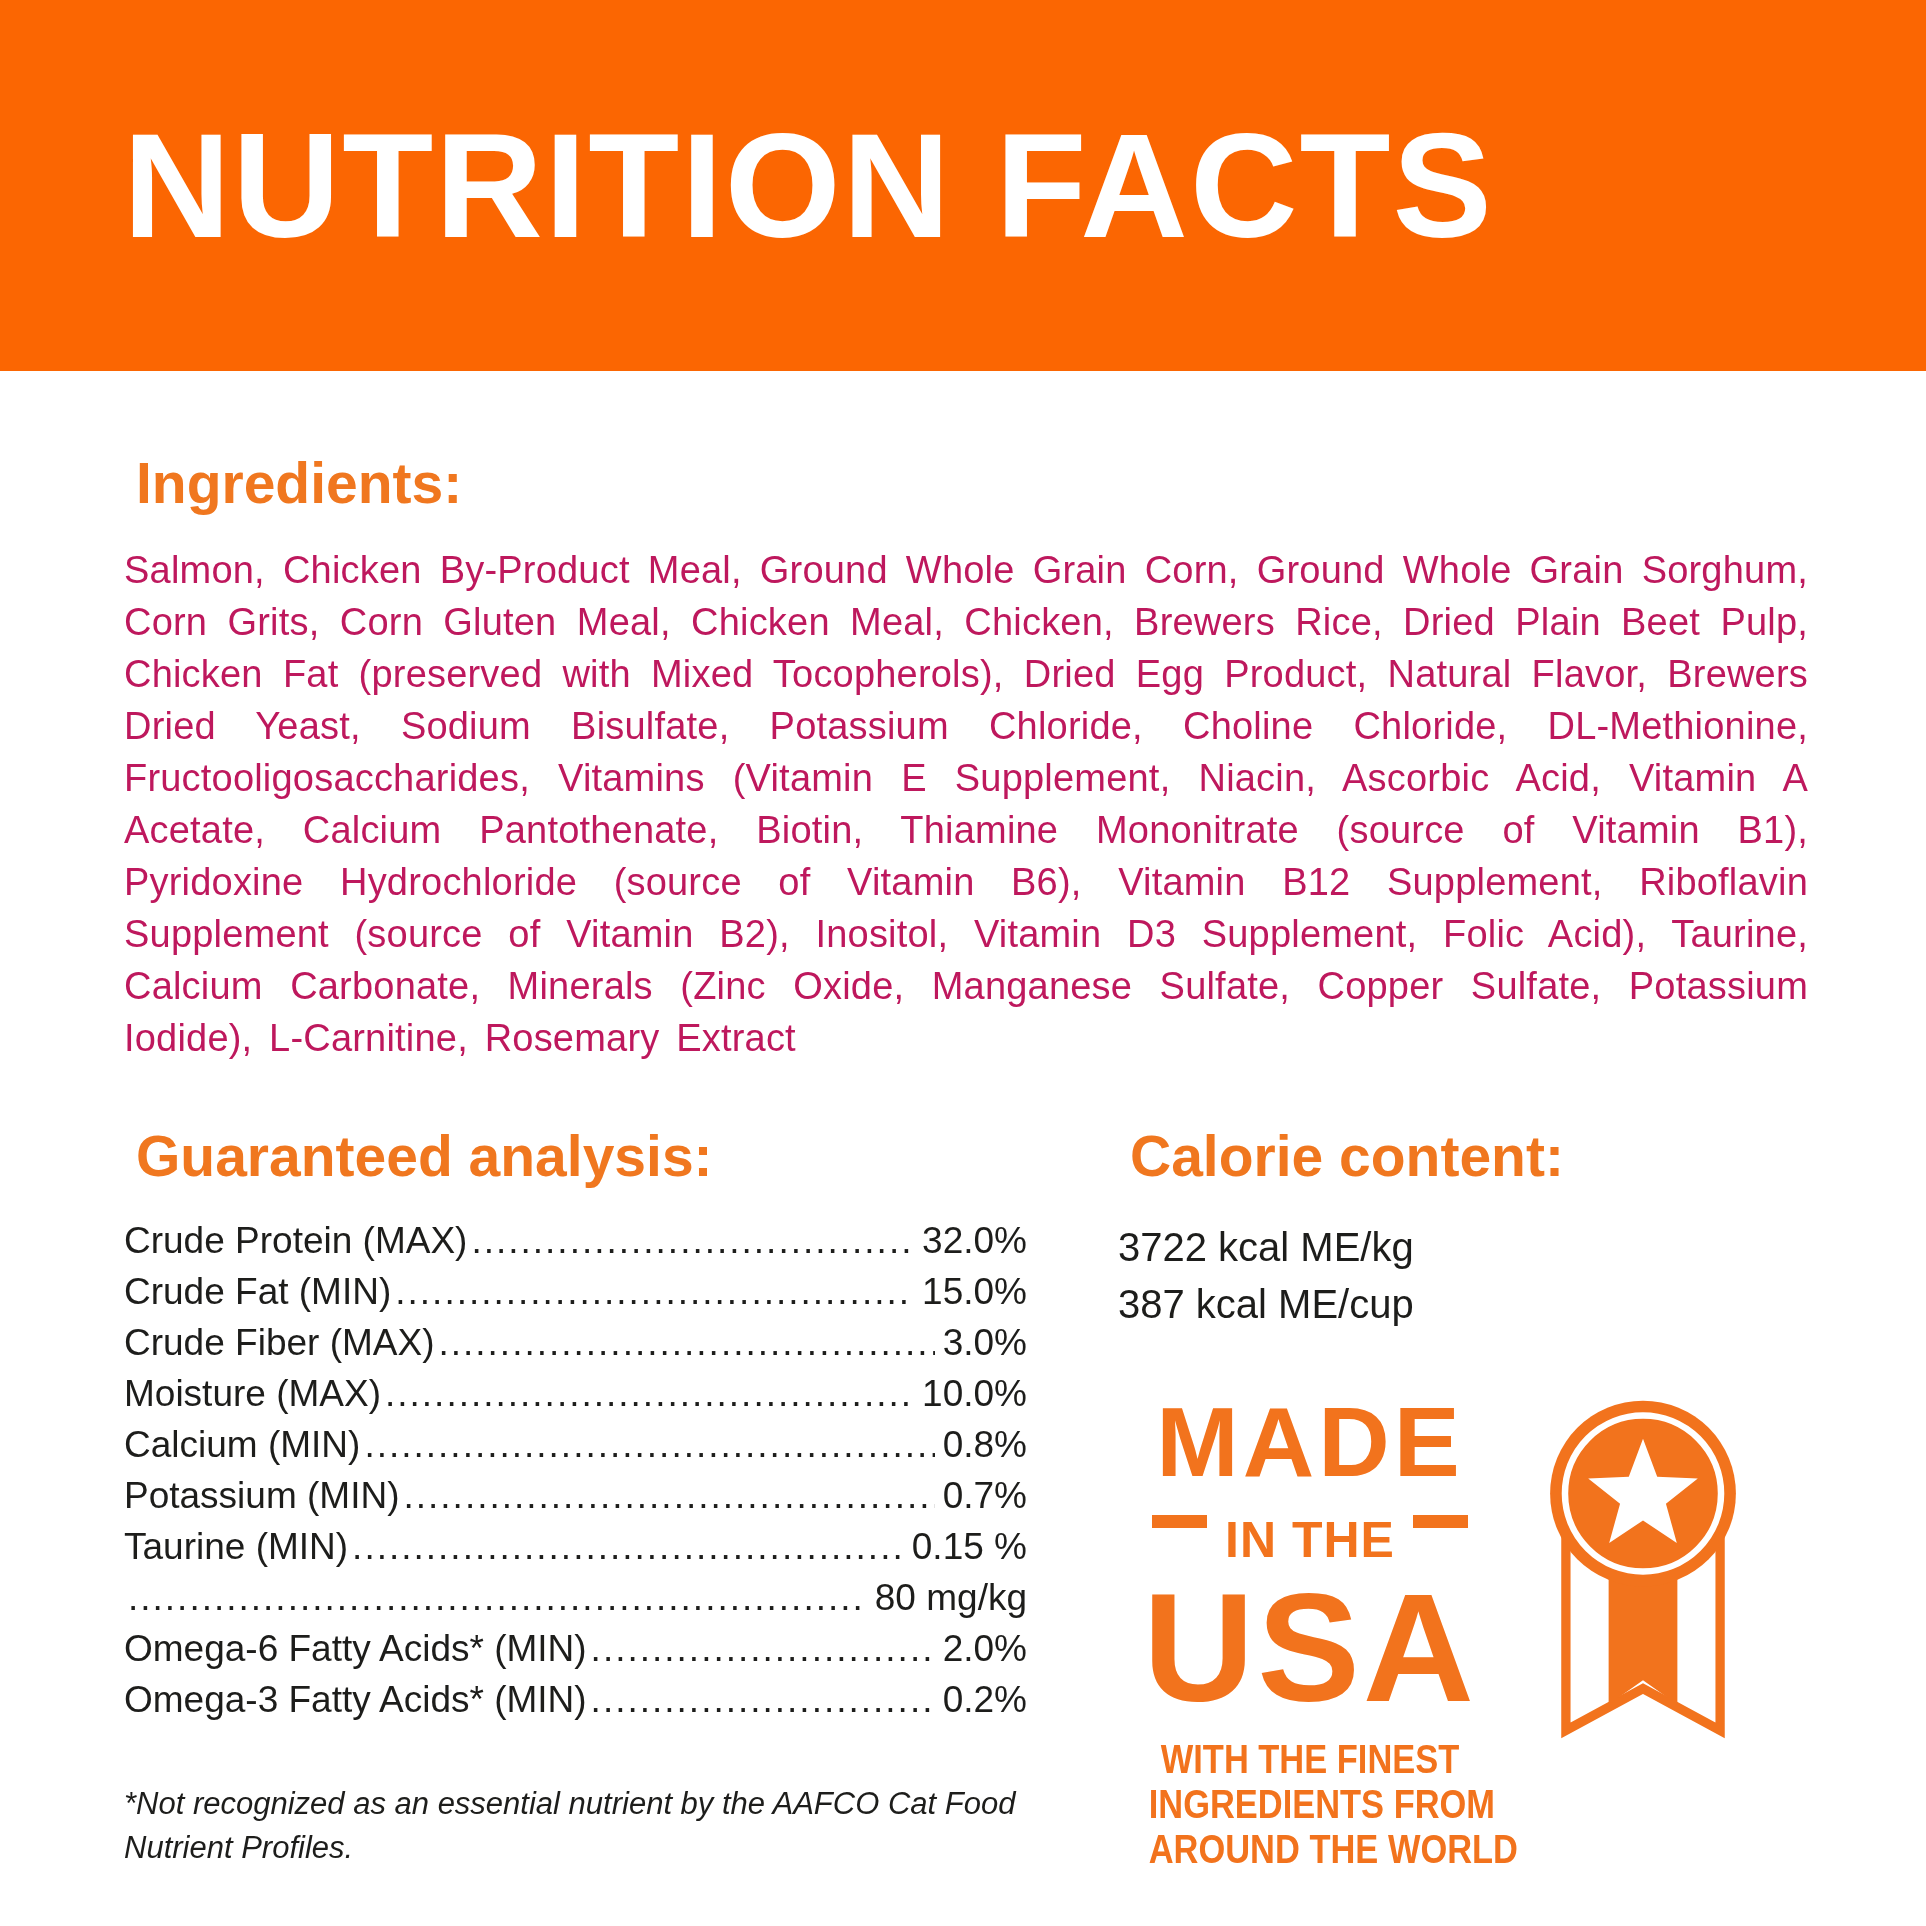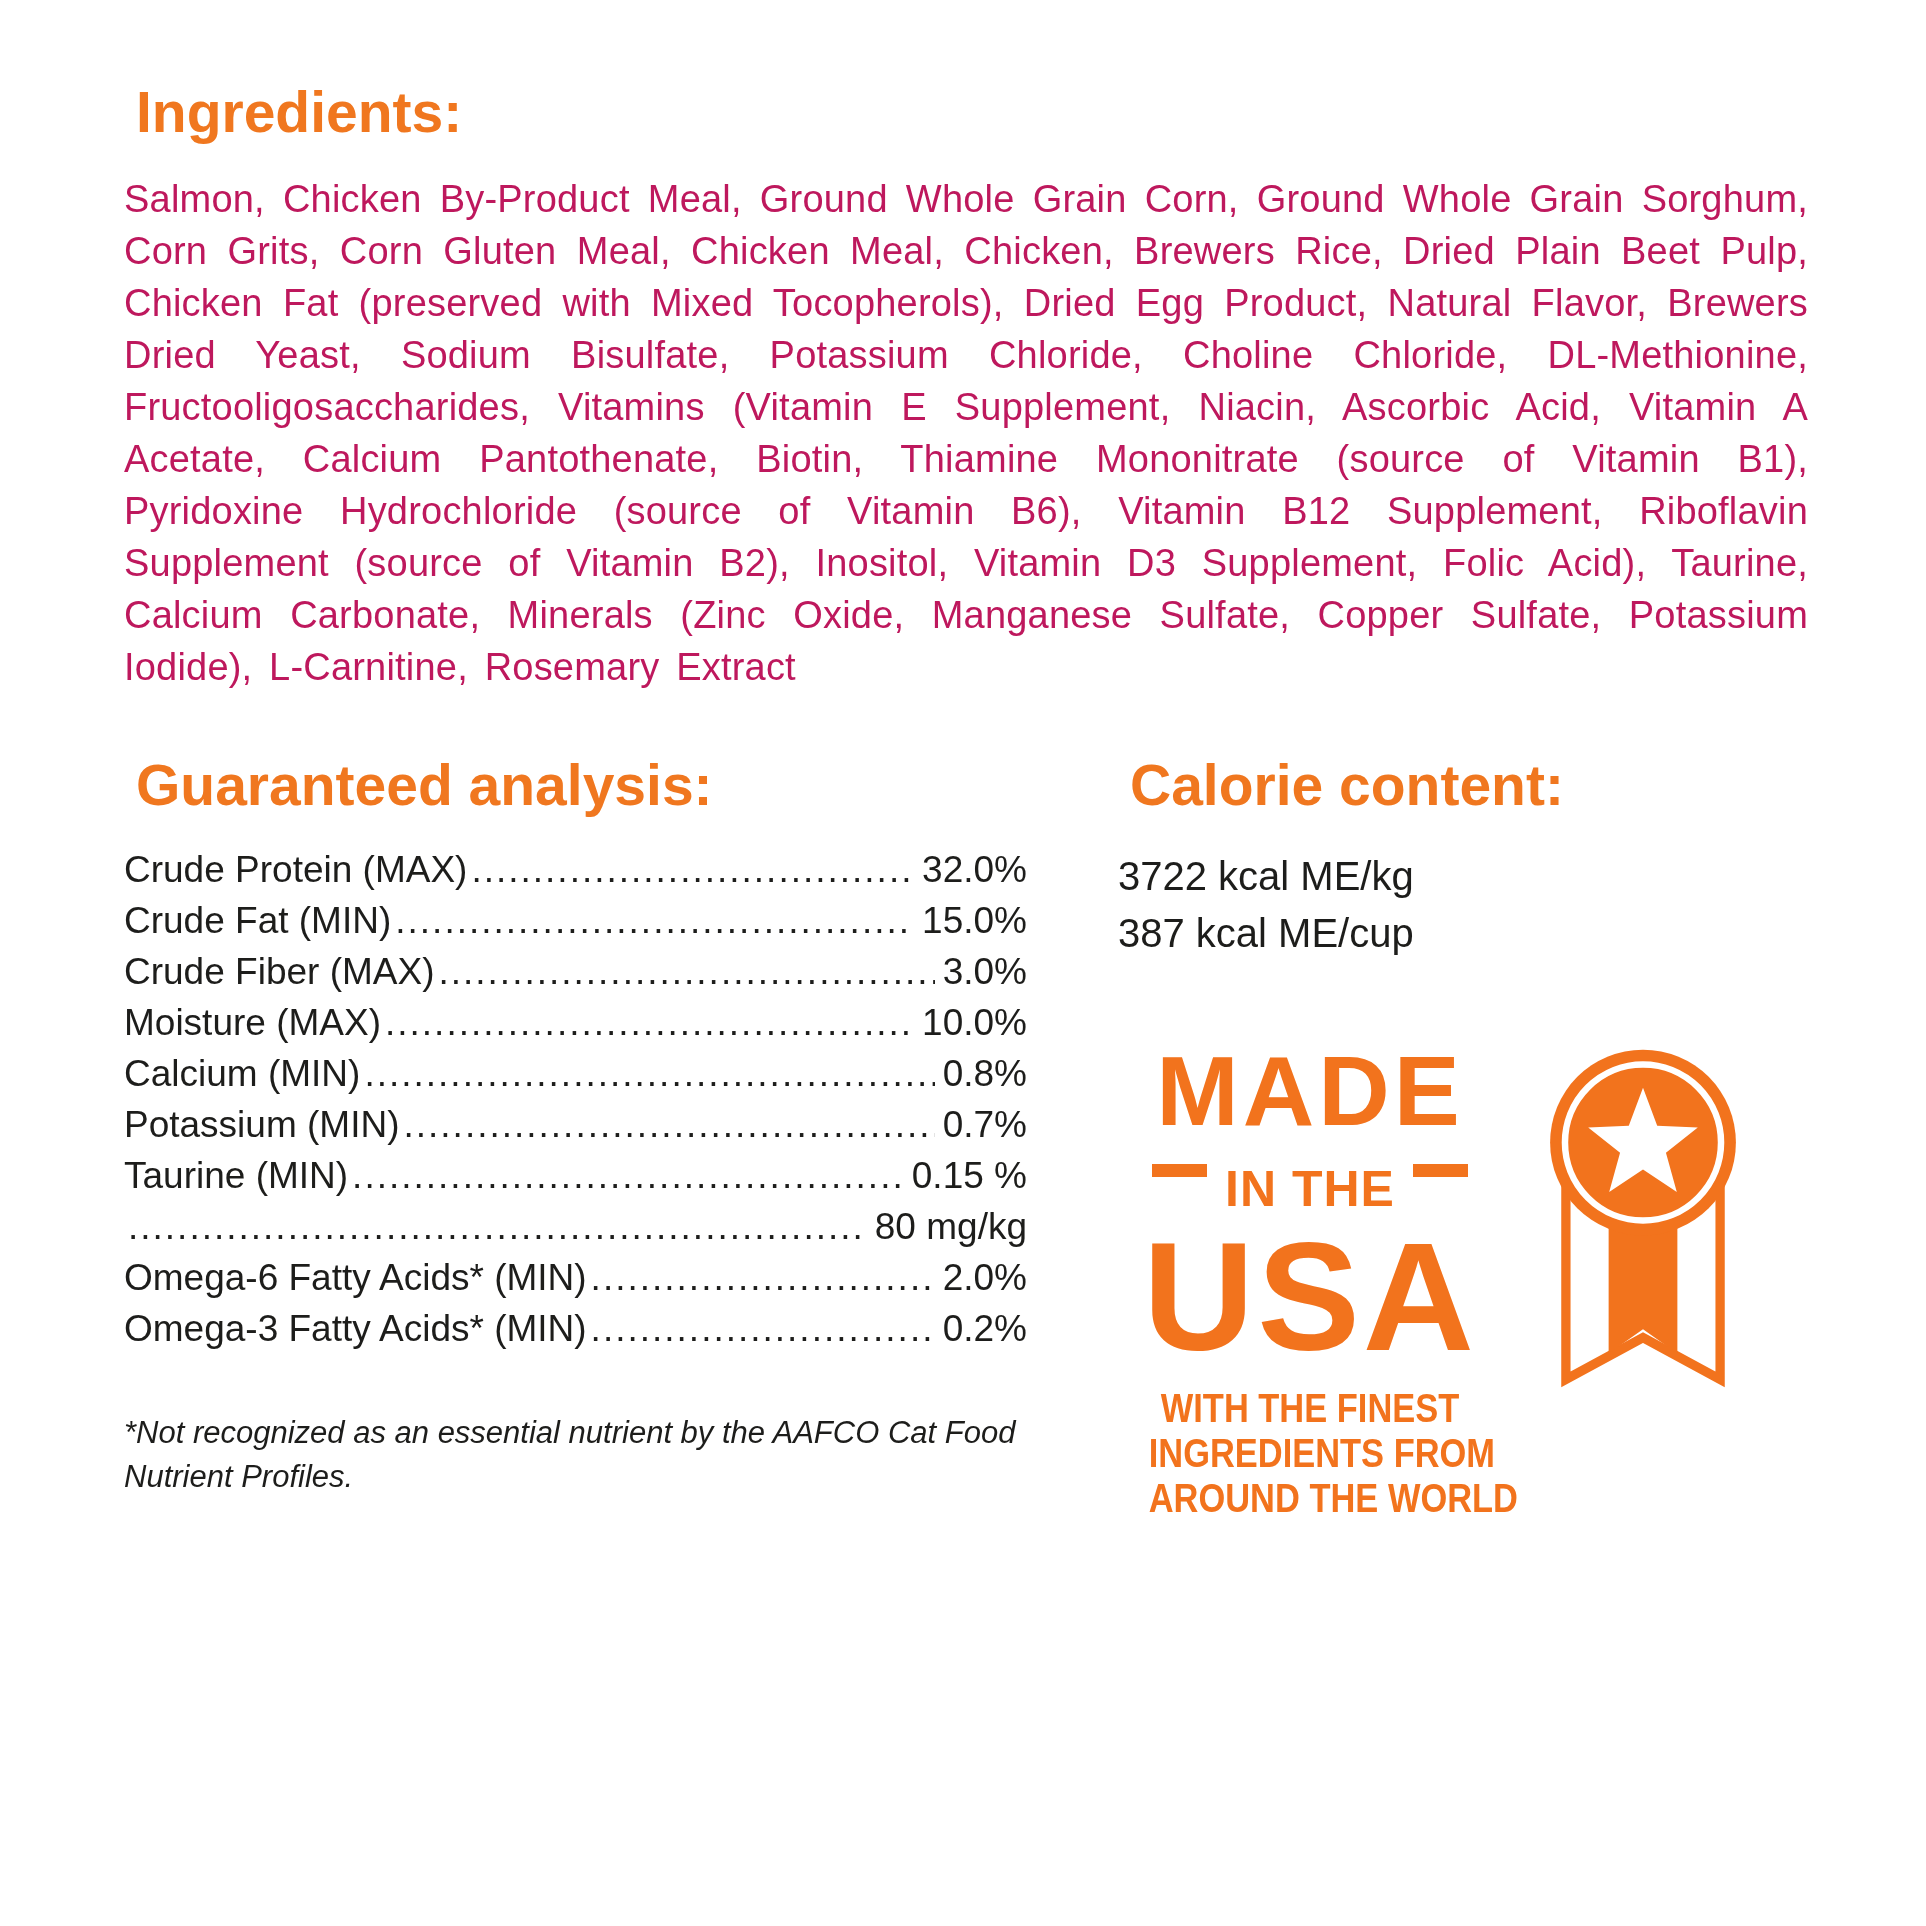--- a/index.html
+++ b/index.html
@@ -81,21 +81,21 @@
     line-height:44px;
     font-style:italic;
   }
   
   .cc-lines{
     margin-top:32px;
     font-size:40px;
     line-height:57px;
   }
   .usa-badge{
-    margin-top:79px;
+    margin-top:59px;
     display:flex;
     align-items:flex-start;
     gap:34px;
   }
   .usa-text{
     width:384px;
     text-align:center;
     color:#f2731d;
     font-weight:900;
   }
@@ -128,20 +128,23 @@
     transform-origin:center top;
     white-space:nowrap;
   }
   .medal{flex:none;margin-top:4px;}
 </style>
 </head>
 <body>
 
 <div class="page">
 
+  <div class="banner">
+    <h1>NUTRITION FACTS</h1>
+  </div>
 
   <div class="main">
 
     <h2 class="sec-heading ingredients-heading">Ingredients:</h2>
     <p class="ingredients-body">Salmon, Chicken By-Product Meal, Ground Whole Grain Corn, Ground Whole Grain Sorghum, Corn Grits, Corn Gluten Meal, Chicken Meal, Chicken, Brewers Rice, Dried Plain Beet Pulp, Chicken Fat (preserved with Mixed Tocopherols), Dried Egg Product, Natural Flavor, Brewers Dried Yeast, Sodium Bisulfate, Potassium Chloride, Choline Chloride, DL-Methionine, Fructooligosaccharides, Vitamins (Vitamin E Supplement, Niacin, Ascorbic Acid, Vitamin A Acetate, Calcium Pantothenate, Biotin, Thiamine Mononitrate (source of Vitamin B1), Pyridoxine Hydrochloride (source of Vitamin B6), Vitamin B12 Supplement, Riboflavin Supplement (source of Vitamin B2), Inositol, Vitamin D3 Supplement, Folic Acid), Taurine, Calcium Carbonate, Minerals (Zinc Oxide, Manganese Sulfate, Copper Sulfate, Potassium Iodide), L-Carnitine, Rosemary Extract</p>
 
     <div class="columns">
 
       <div>
         <h2 class="sec-heading">Guaranteed analysis:</h2>

